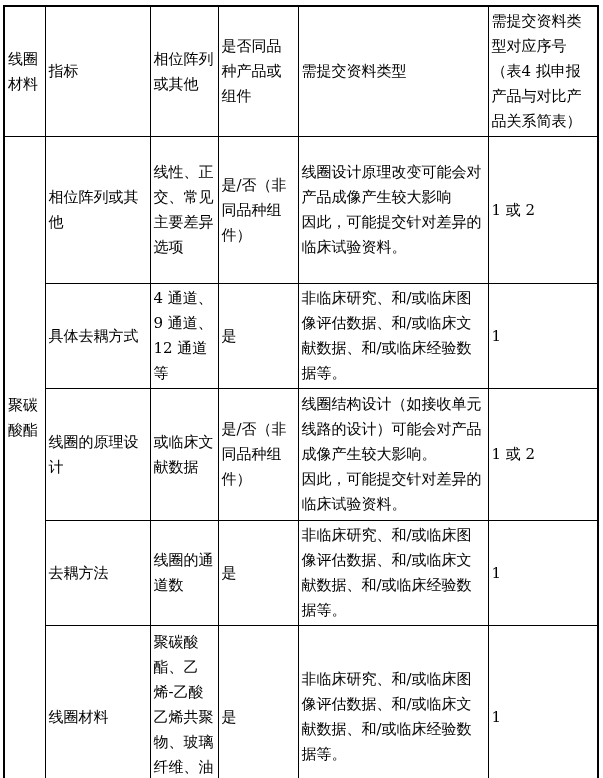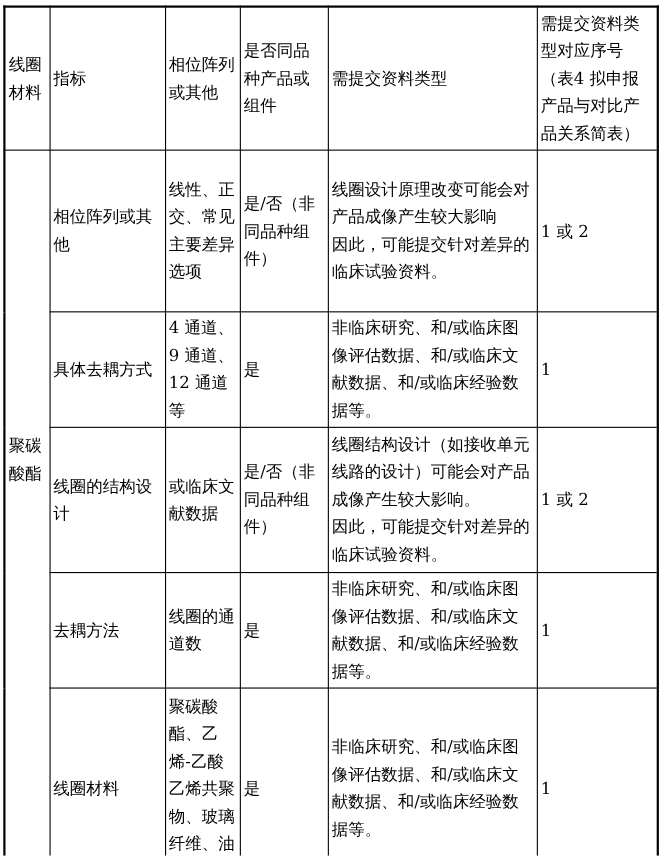--- a/index.html
+++ b/index.html
@@ -101,21 +101,21 @@
 
     <tr class="r-2">
       <td>具体去耦方式</td>
       <td>4 通道、9 通道、12 通道等</td>
       <td>是</td>
       <td class="cell-materials">非临床研究、和/或临床图像评估数据、和/或临床文献数据、和/或临床经验数据等。</td>
       <td>1</td>
     </tr>
 
     <tr class="r-3">
-      <td>线圈的结构设计</td>
+      <td>线圈的原理设计</td>
       <td>或临床文献数据</td>
       <td>是/否（非同品种组件）</td>
       <td class="cell-materials">线圈结构设计（如接收单元线路的设计）可能会对产品成像产生较大影响。
 因此，可能提交针对差异的临床试验资料。</td>
       <td>1 或 2</td>
     </tr>
 
     <tr class="r-4">
       <td>去耦方法</td>
       <td>线圈的通道数</td>

